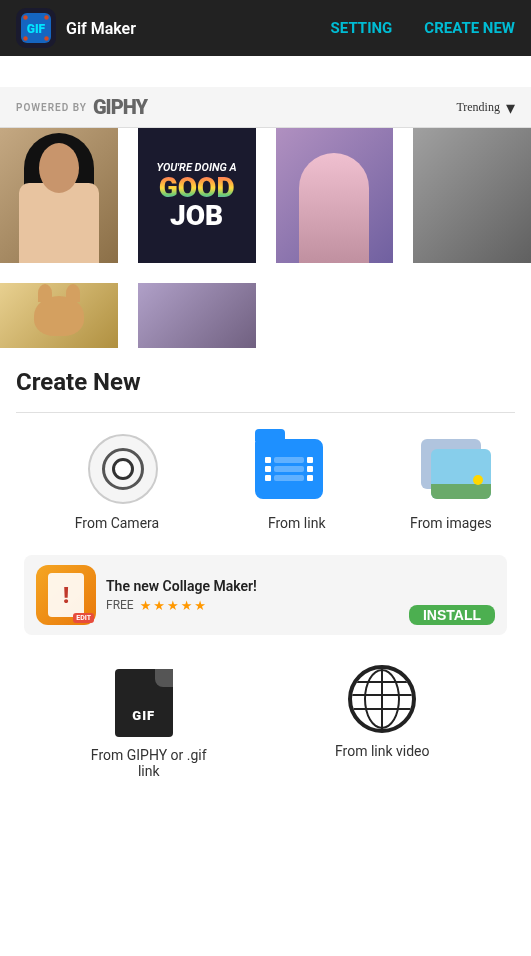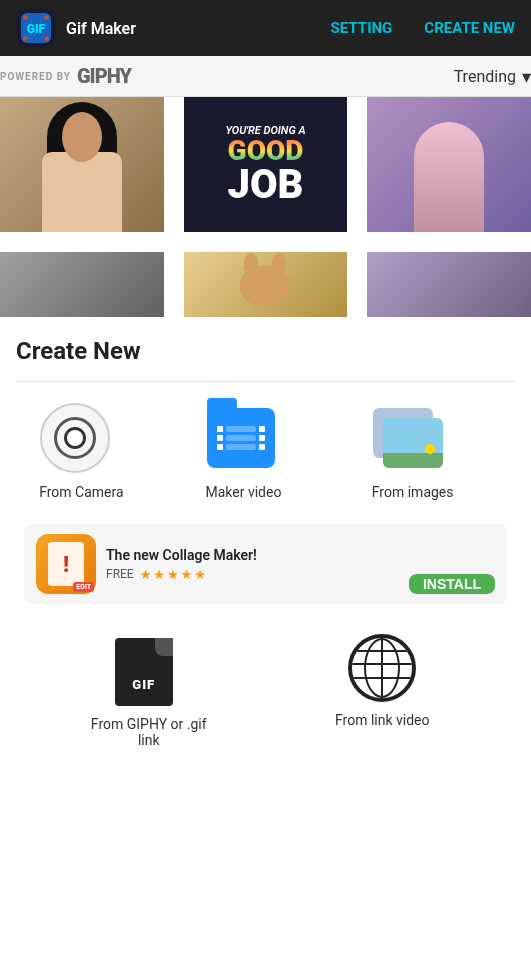--- a/index.html
+++ b/index.html
@@ -49,23 +49,24 @@
       font-size: 15px;
       font-weight: 700;
       text-transform: uppercase;
       cursor: pointer;
     }
 
     
     .trending-bar {
       display: flex;
       align-items: center;
-      padding: 8px 0;
+      padding: 8px 16px;
       background: #f5f5f5;
       border-bottom: 1px solid #ddd;
+      margin-top: 31px;
     }
     .powered-by {
       display: flex;
       align-items: center;
       gap: 6px;
     }
     .powered-by-text {
       font-size: 10px;
       color: #999;
       text-transform: uppercase;
@@ -79,32 +80,33 @@
       letter-spacing: -1px;
     }
     .trending-dropdown {
       margin-left: auto;
       display: flex;
       align-items: center;
       gap: 6px;
       cursor: pointer;
     }
     .trending-label {
-      font-size: 16px;
+      font-size: 12px;
       color: #333;
+      font-family: Liberation Serif, serif;
     }
     .dropdown-arrow {
       font-size: 18px;
       color: #333;
     }
 
     
     .gif-grid {
       display: grid;
-      grid-template-columns: 1fr 1fr 1fr;
+      grid-template-columns: 1fr 1fr 1fr 1fr;
       gap: 20px;
       height: 220px;
       overflow: hidden;
     }
     .gif-cell {
       background: #888;
       display: flex;
       align-items: center;
       justify-content: center;
       overflow: hidden;
@@ -146,21 +148,21 @@
     .good {
       font-size: 28px;
       font-weight: 900;
       background: linear-gradient(to bottom, #ff6b6b, #ff9f43, #ffd93d, #6bcb77, #4d96ff);
       -webkit-background-clip: text;
       -webkit-text-fill-color: transparent;
       background-clip: text;
       line-height: 1;
     }
     .job {
-      font-size: 40px;
+      font-size: 28px;
       font-weight: 900;
       color: #fff;
       line-height: 1;
     }
 
     
     .create-new-section {
       background: #fff;
       padding: 20px 16px 10px;
     }
@@ -178,21 +180,21 @@
 
     
     .options-grid {
       display: flex;
       justify-content: space-around;
       margin-bottom: 24px;
     }
     .option-item {
       display: flex;
       flex-direction: column;
-      align-items: flex-start;
+      align-items: flex-end;
       gap: 10px;
       cursor: pointer;
       width: 120px;
     }
     .option-icon {
       width: 72px;
       height: 72px;
       display: flex;
       align-items: center;
       justify-content: center;
@@ -645,21 +647,21 @@
               <div class="film-hole"></div>
             </div>
             <div class="film-strip">
               <div class="film-hole"></div>
               <div class="film-line"></div>
               <div class="film-hole"></div>
             </div>
           </div>
         </div>
       </div>
-      <span class="option-label">Maker video</span>
+      <span class="option-label">From link</span>
     </div>
 
     <div class="option-item">
       <div class="option-icon">
         <div class="images-icon-wrap">
           <div class="image-card-back"></div>
           <div class="image-card-front">
             <div class="image-mountain">
               <div class="image-sun"></div>
             </div>

